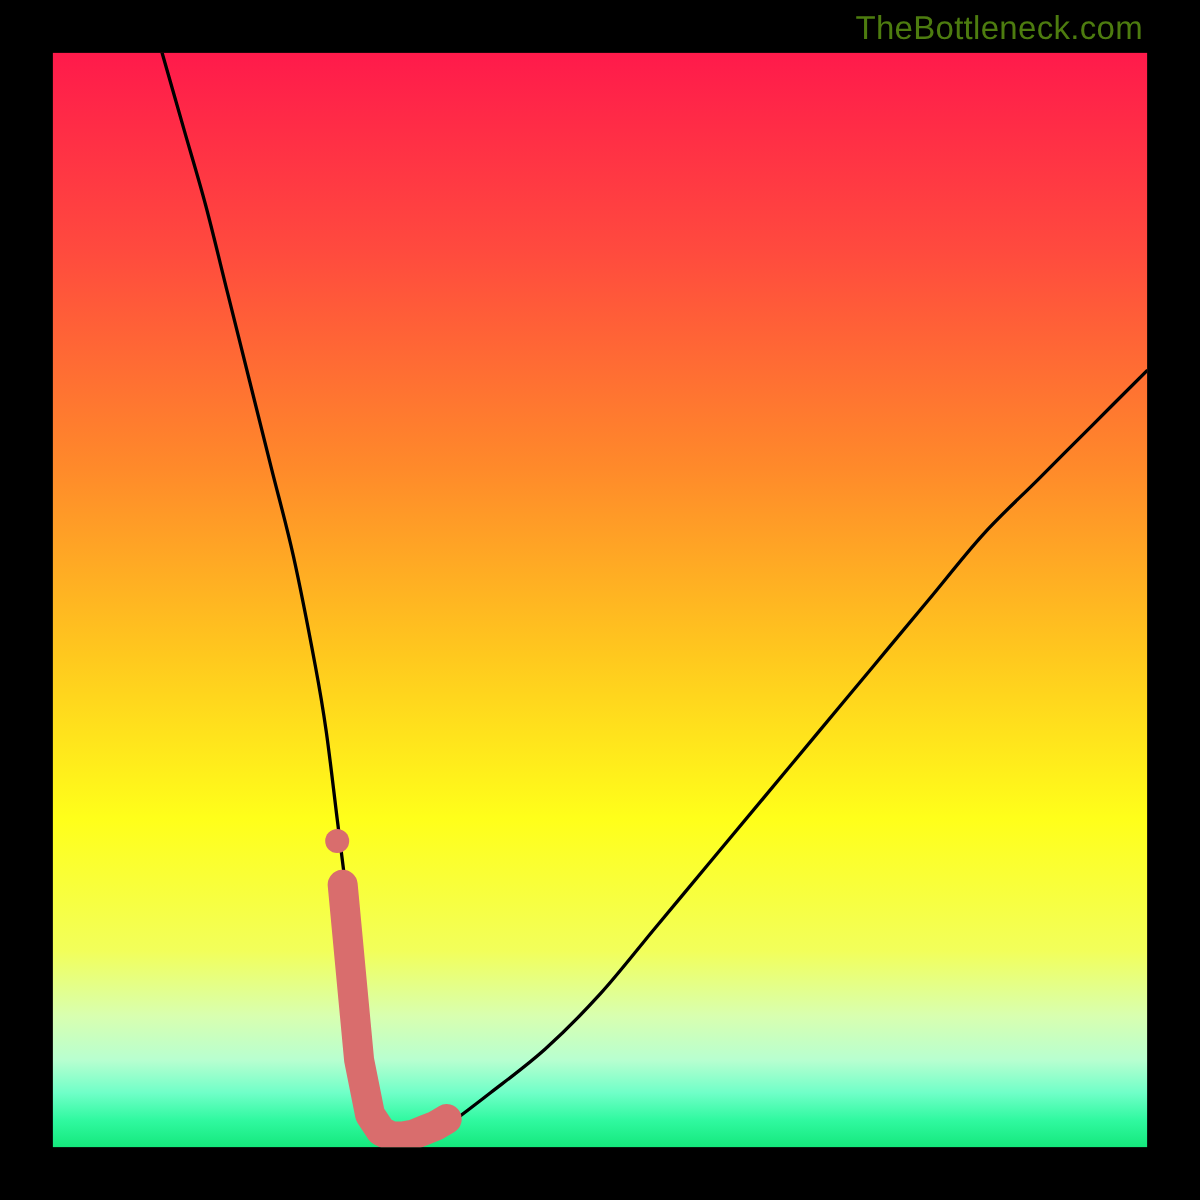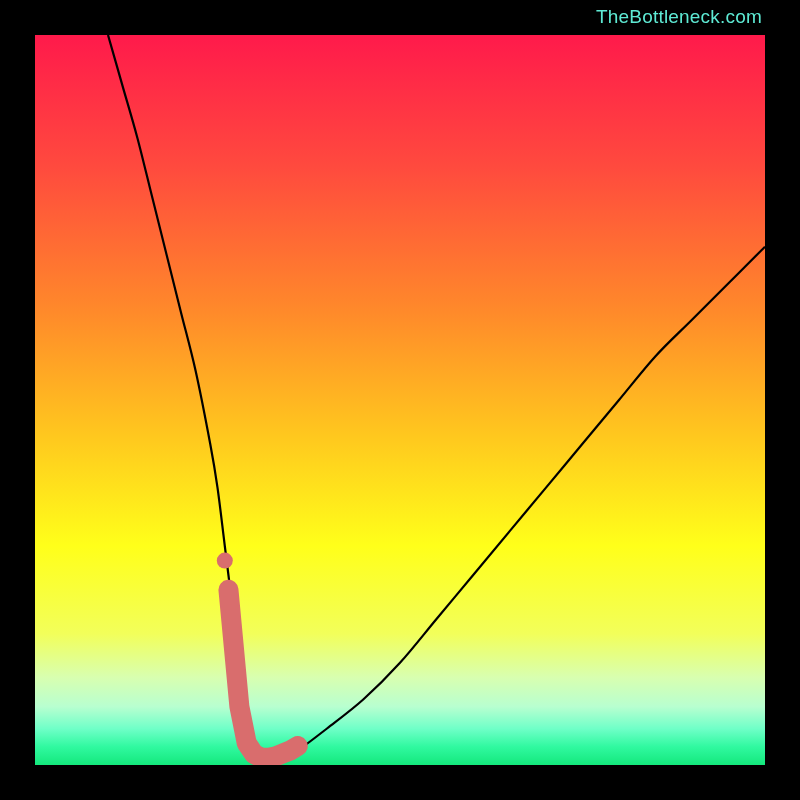--- a/index.html
+++ b/index.html
@@ -31,22 +31,22 @@
   }
   .curve {
     position: absolute;
     inset: 0;
     pointer-events: none;
   }
   .watermark {
     position: absolute;
     top: 6px;
     right: 38px;
-    color: #5eead4;
-    font-size: 19px;
+    color: #4d7c0f;
+    font-size: 22px;
     font-weight: 500;
     letter-spacing: 0.2px;
   }
 </style>
 </head>
 <body>
 
 <div class="frame">
 
   <div class="plot-area">

